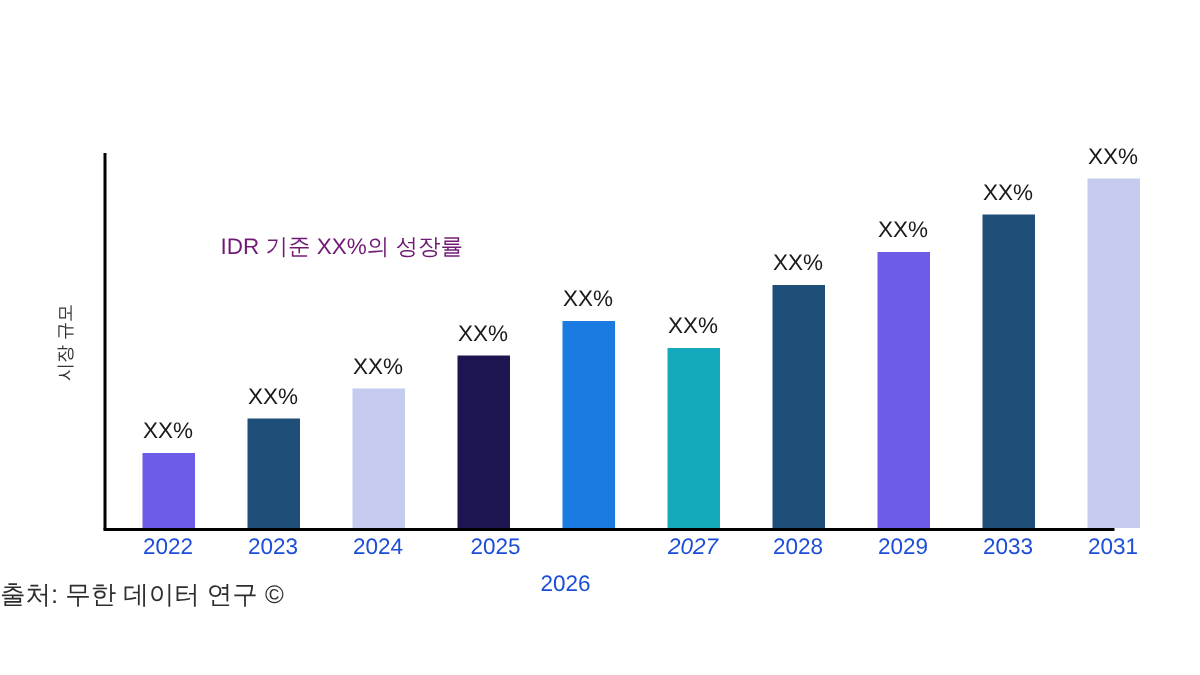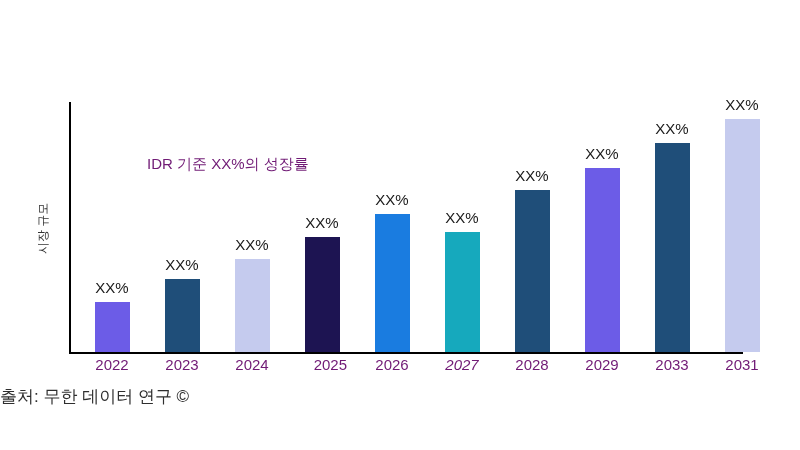--- a/index.html
+++ b/index.html
@@ -113,21 +113,21 @@
     left: 69px;
     top: 356px;
     width: 700px;
     height: 24px;
   }
 
   .xtick {
     position: absolute;
     top: 0;
     font-size: 15px;
-    color: #701a75;
+    color: #1d4ed8;
     text-align: center;
     white-space: nowrap;
   }
 
   
   .growth-note {
     position: absolute;
     left: 147px;
     top: 141px;
     font-size: 15px;
@@ -203,21 +203,21 @@
           <div class="bar-label" style="bottom: 239px;">XX%</div>
         </div>
       </div>
   </div>
 
   <div class="xticks" id="xticks">
       <div class="xtick" style="left: 8px; width: 70px;">2022</div>
       <div class="xtick" style="left: 78px; width: 70px;">2023</div>
       <div class="xtick" style="left: 148px; width: 70px;">2024</div>
       <div class="xtick" style="left: 208px; width: 70px; text-align: right;">2025</div>
-      <div class="xtick" style="left: 288px; width: 70px;">2026</div>
+      <div class="xtick" style="left: 273px; width: 70px; margin-top: 25px;">2026</div>
       <div class="xtick" style="left: 358px; width: 70px; font-style: italic;">2027</div>
       <div class="xtick" style="left: 428px; width: 70px;">2028</div>
       <div class="xtick" style="left: 498px; width: 70px;">2029</div>
       <div class="xtick" style="left: 568px; width: 70px;">2033</div>
       <div class="xtick" style="left: 638px; width: 70px;">2031</div>
     </div>
 
   <div class="source-note">출처: 무한 데이터 연구 ©</div>
 </div>
 

